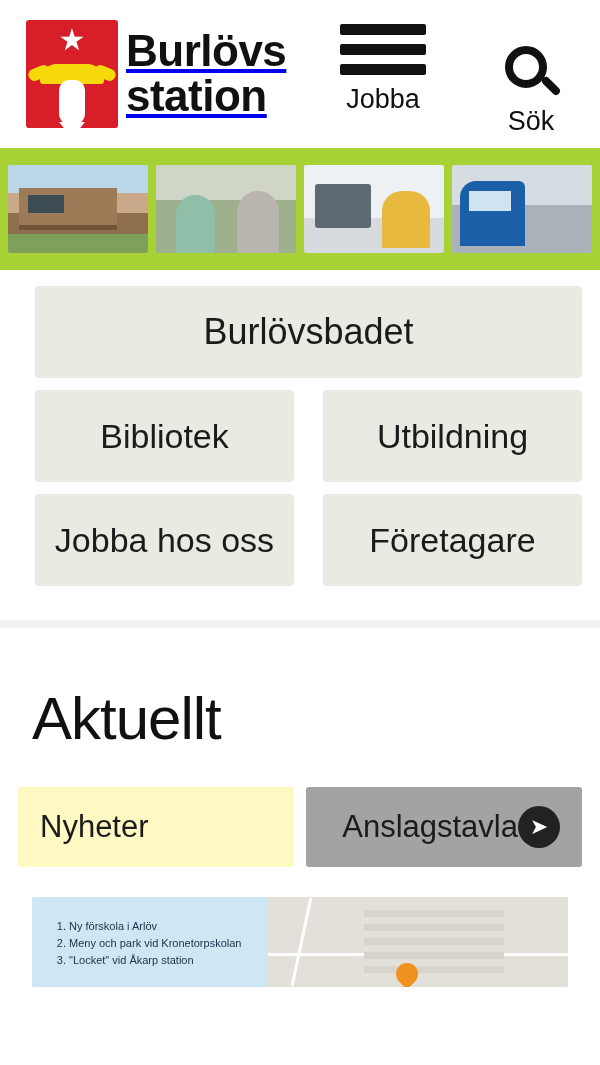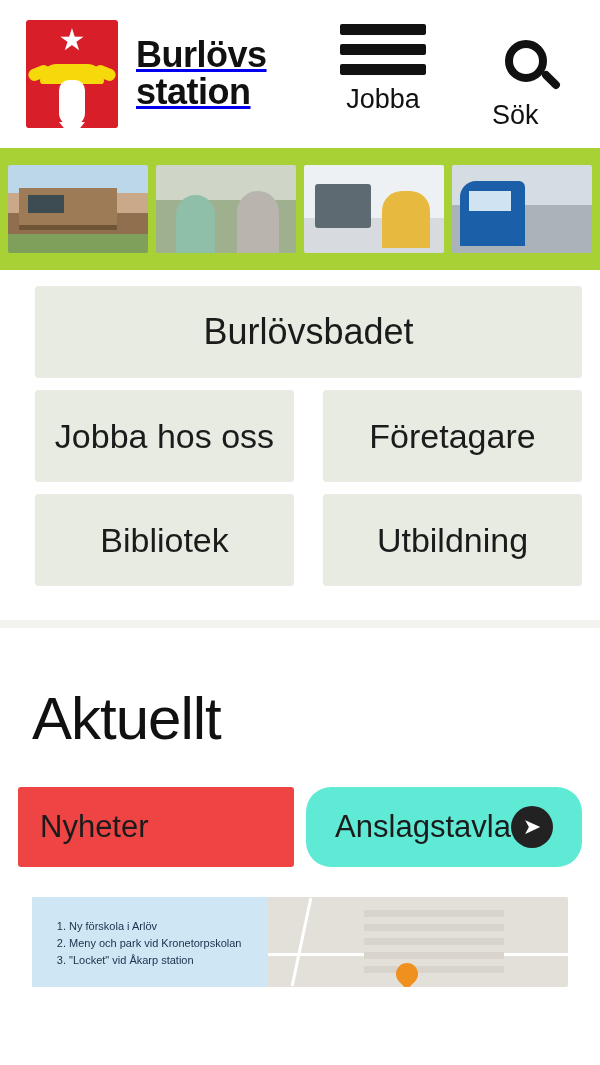--- a/index.html
+++ b/index.html
@@ -86,25 +86,25 @@
     content: "";
     position: absolute;
     left: 50%; bottom: -12px;
     transform: translateX(-50%);
     width: 0; height: 0;
     border-left: 13px solid transparent;
     border-right: 13px solid transparent;
     border-top: 16px solid #ffffff;
   }
   .wordmark {
-    margin-left: 18px;
+    margin-left: 8px;
     line-height: 1.02;
     color: #111111;
     font-weight: bold;
-    font-size: 36px;
+    font-size: 44px;
     letter-spacing: -0.5px;
   }
   .wordmark div { display: block; }
 
   .menu-btn {
     position: absolute;
     left: 340px; top: 24px;
     width: 86px;
     text-align: center;
     cursor: pointer;
@@ -116,23 +116,23 @@
     border-radius: 2px;
     margin-bottom: 9px;
   }
   .menu-label, .search-label {
     font-size: 27px;
     color: #111111;
     margin-top: 2px;
   }
   .search-btn {
     position: absolute;
-    left: 492px; top: 36px;
+    left: 492px; top: 42px;
     width: 78px;
-    text-align: left;
+    text-align: center;
     cursor: pointer;
   }
   .search-glass {
     width: 70px;
     height: 62px;
     margin: 0 auto;
     position: relative;
   }
   .search-glass .ring {
     position: absolute;
@@ -254,22 +254,22 @@
     flex: 1 1 0;
     height: 80px;
     display: flex;
     align-items: center;
     padding: 0 22px;
     font-size: 31px;
     color: #1b1b1b;
     border-radius: 3px;
     cursor: pointer;
   }
-  .tab-active { background: #ef4444; }
-  .tab-inactive { background: #5eead4; justify-content: center; border-radius: 25px; }
+  .tab-active { background: #fef9c3; }
+  .tab-inactive { background: #a3a3a3; justify-content: flex-end; }
   .arrow-circle {
     width: 42px; height: 42px;
     border-radius: 50%;
     background: #222222;
     color: #ffffff;
     display: flex;
     align-items: center;
     justify-content: center;
     font-size: 22px;
     flex: 0 0 auto;
@@ -362,27 +362,27 @@
   <div class="strip-img img4"></div>
 </div>
 
 <div class="quicklinks">
 
   <div class="ql-row">
     <div class="ql-btn wide">Burlövsbadet</div>
   </div>
 
   <div class="ql-row">
+    <div class="ql-btn">Bibliotek</div>
+    <div class="ql-btn">Utbildning</div>
+  </div>
+
+  <div class="ql-row">
     <div class="ql-btn">Jobba hos oss</div>
     <div class="ql-btn">Företagare</div>
-  </div>
-
-  <div class="ql-row">
-    <div class="ql-btn">Bibliotek</div>
-    <div class="ql-btn">Utbildning</div>
   </div>
 
 </div>
 
 <div class="divider"></div>
 
 <div class="aktuellt">
   <div class="section-title">Aktuellt</div>
 
   <div class="tabs">

